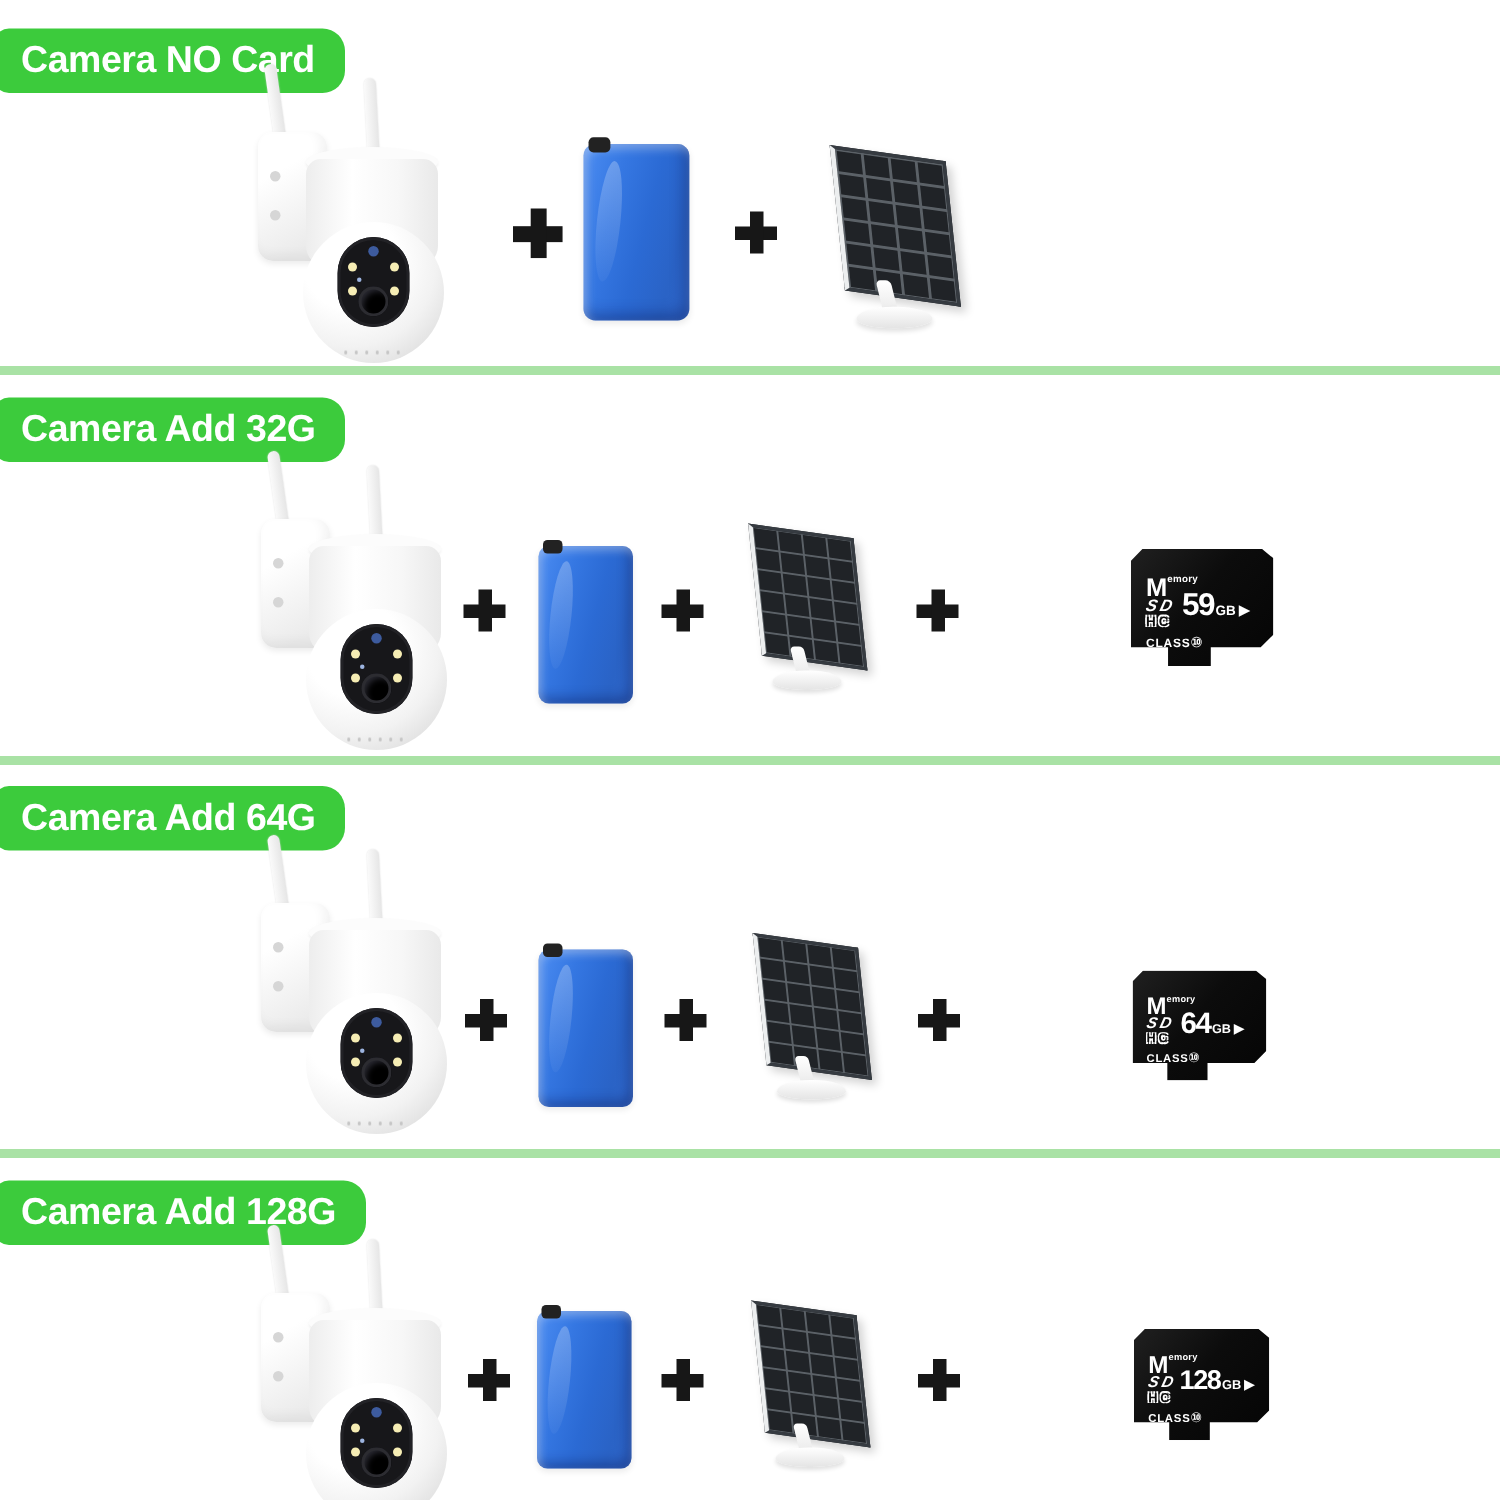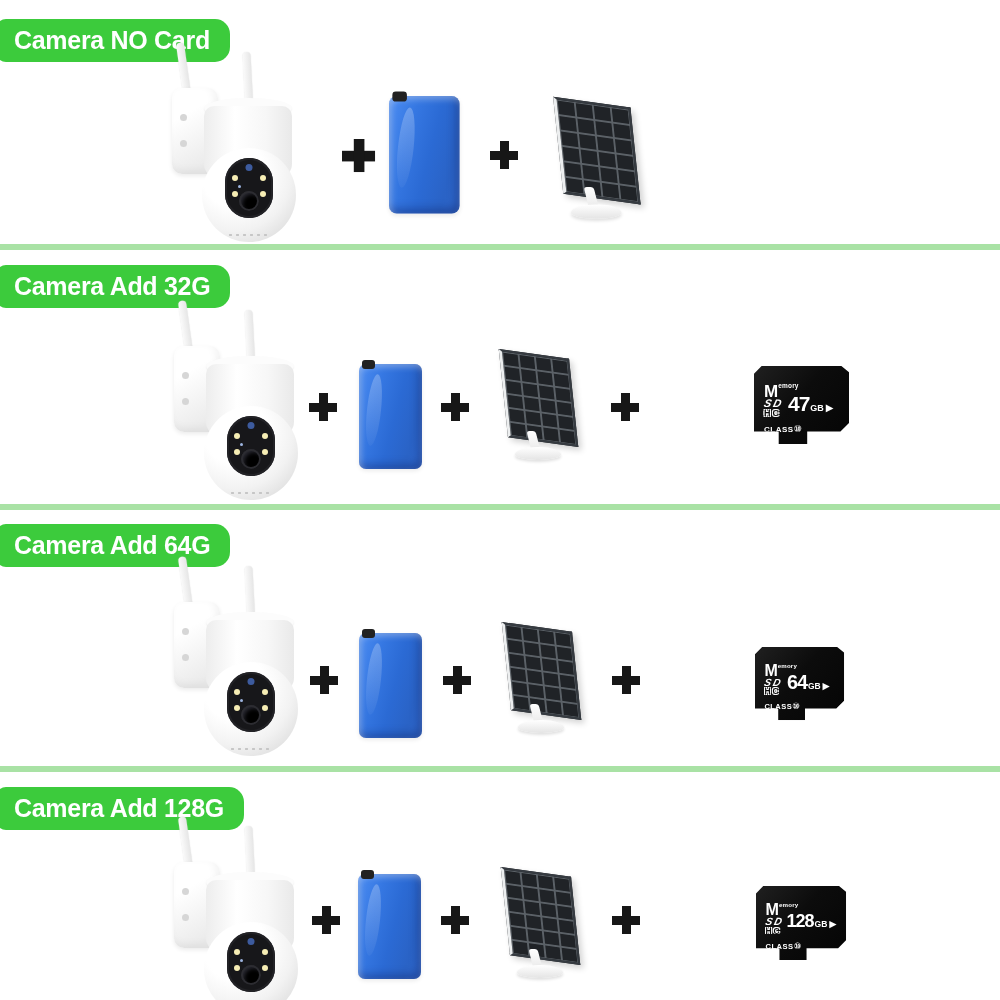--- a/index.html
+++ b/index.html
@@ -177,21 +177,21 @@
   </div>
 
   <div class="plus" style="left:611px;top:393px"></div>
 
   <div class="sdcard" style="left:754px;top:366px">
     <div class="sd-logo">
       <span class="sd-m">M</span><span class="sd-emory">emory</span>
       <span class="sd-sd">SD</span>
       <span class="sd-hc">HC</span>
     </div>
-    <div class="sd-cap"><span>47</span><span class="sd-gb">GB</span><span class="sd-arrow">▶</span></div>
+    <div class="sd-cap"><span>59</span><span class="sd-gb">GB</span><span class="sd-arrow">▶</span></div>
     <div class="sd-class"><span>CLASS</span><span class="sd-class-num">⑩</span></div>
   </div>
 
   <div class="divider" style="top:504px"></div>
 
   <div class="badge" style="top:524px">Camera Add 64G</div>
 
   <div class="camera" style="left:172px;top:556px">
     <div class="cam-ant-l"></div>
     <div class="cam-ant-r"></div>

